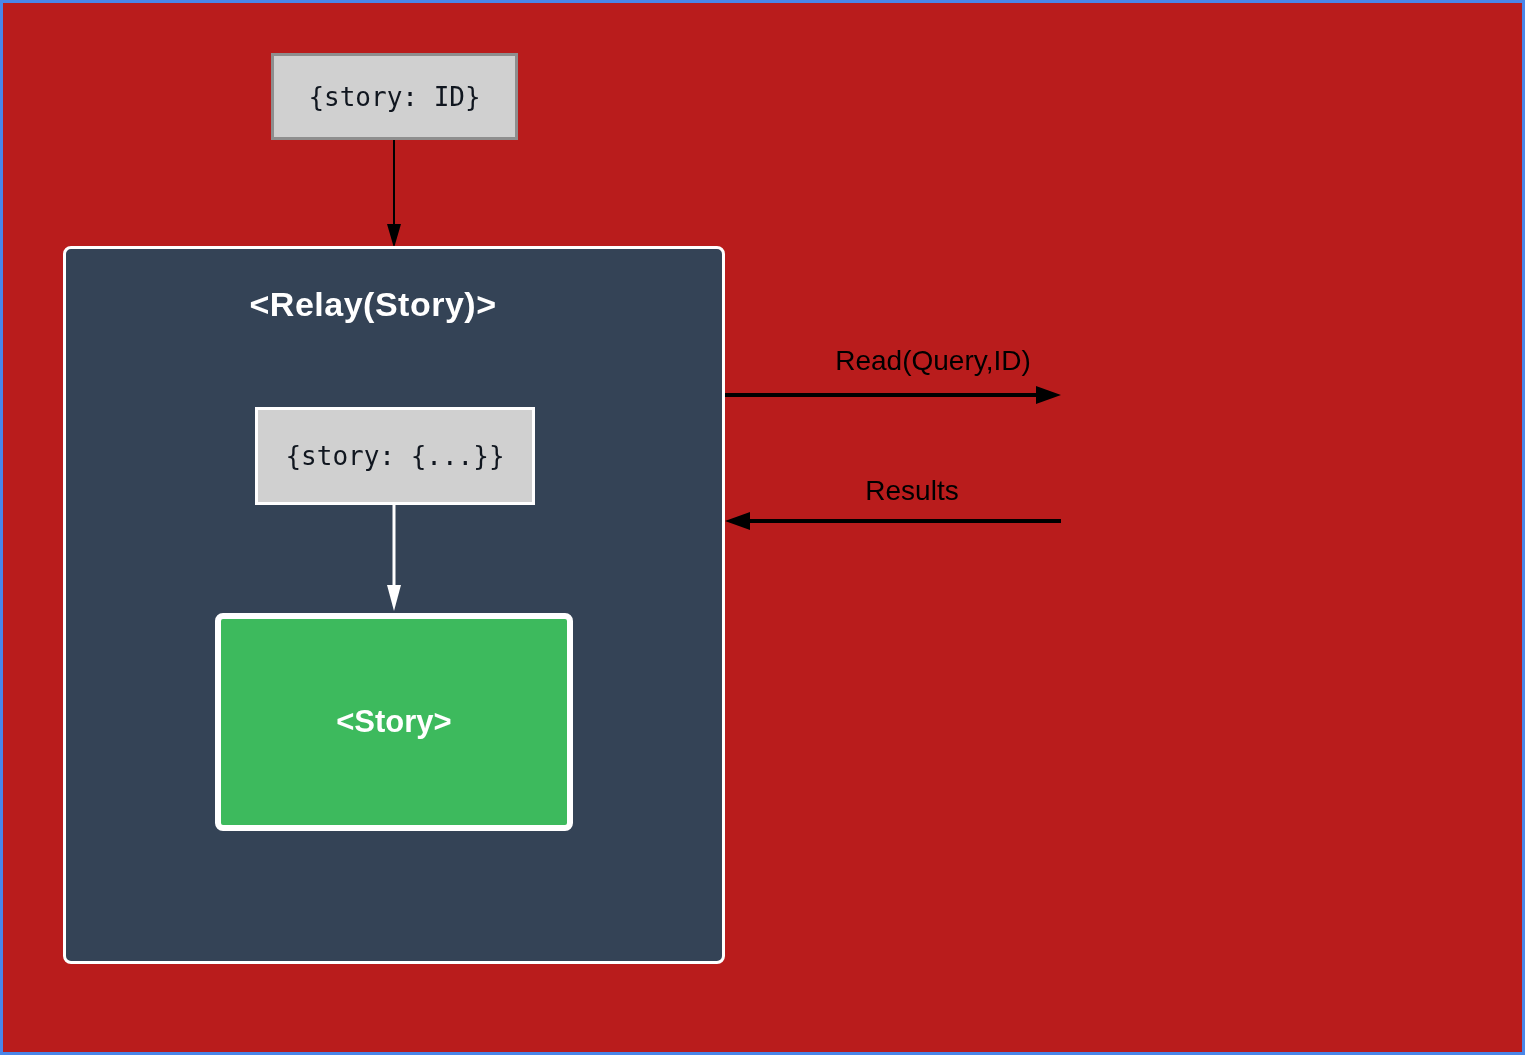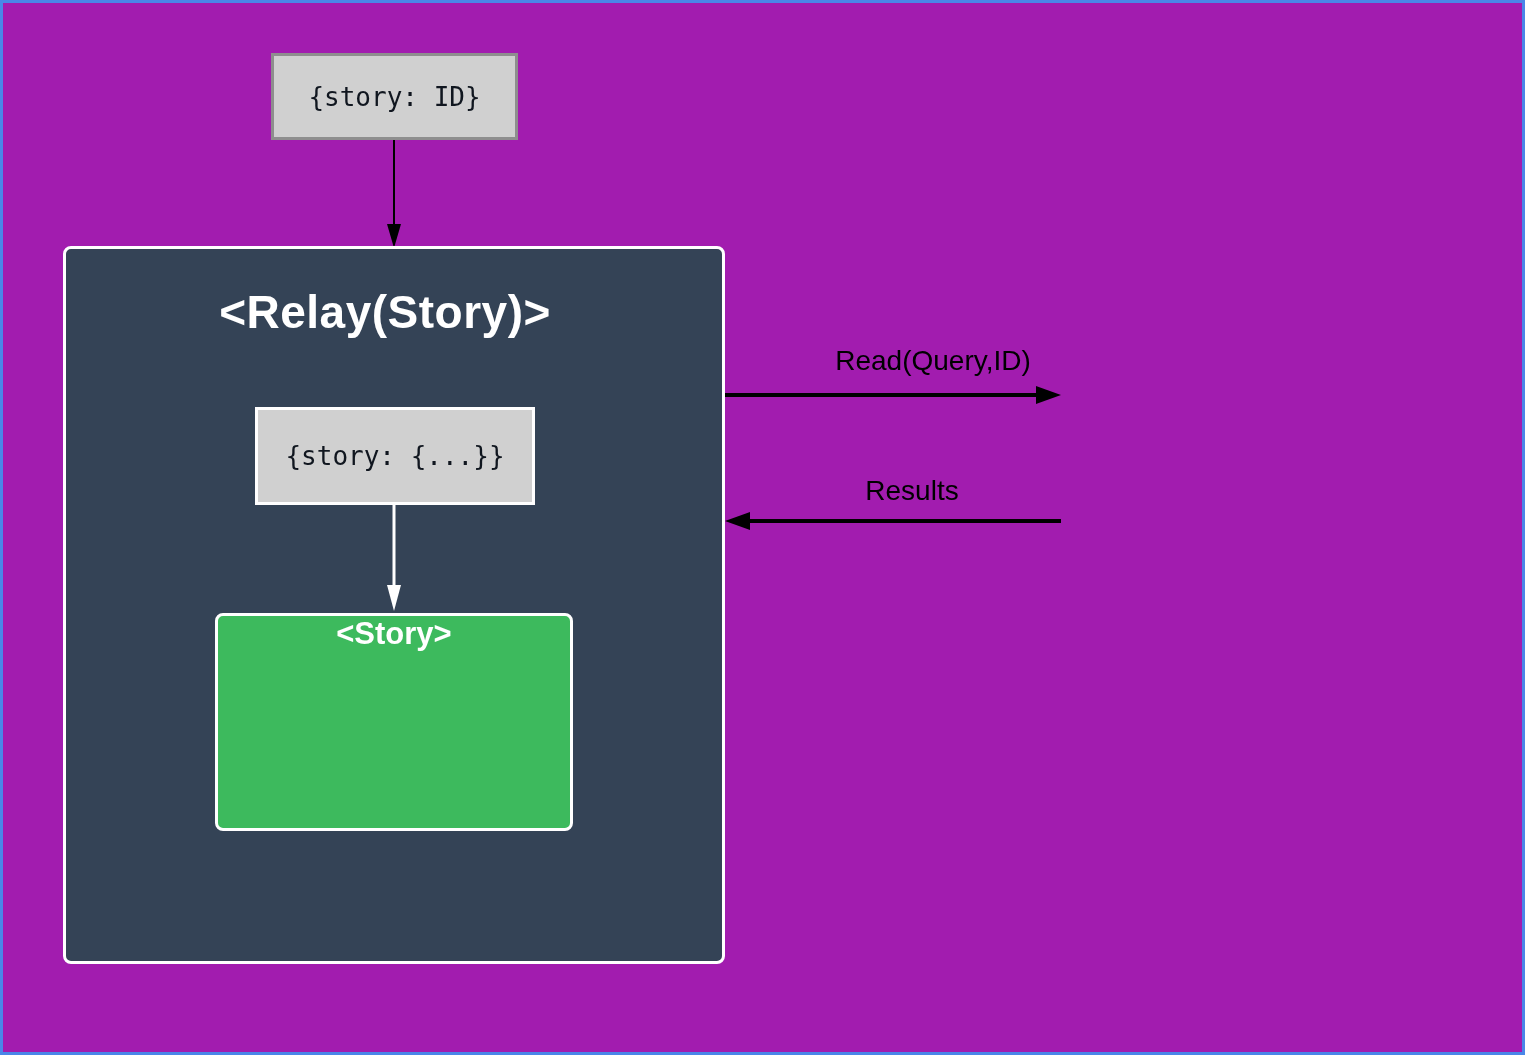--- a/index.html
+++ b/index.html
@@ -4,21 +4,21 @@
 <style>
   html, body {
     margin: 0;
     padding: 0;
     font-family: "Liberation Sans", sans-serif;
   }
   .canvas {
     position: relative;
     width: 1525px;
     height: 1055px;
-    background: #a21caf;
+    background: #b91c1c;
     border: 3px solid #4a86e8;
     box-sizing: border-box;
     overflow: hidden;
   }
   .abs { position: absolute; }
 
   
   .code-box {
     background: #d0d0d0;
     display: flex;
@@ -40,36 +40,37 @@
 
   
   .relay-container {
     left: 60px; top: 243px; width: 662px; height: 718px;
     background: #344356;
     border: 3px solid #ffffff;
     border-radius: 8px;
     box-sizing: border-box;
   }
   .relay-title {
-    left: 60px; top: 282px; width: 644px;
+    left: 48px; top: 282px; width: 644px;
     text-align: center;
     color: #ffffff;
-    font-size: 46px;
+    font-size: 34px;
     font-weight: bold;
     letter-spacing: 0.5px;
   }
 
   
   .story-box {
     left: 212px; top: 610px; width: 358px; height: 218px;
     background: #3dba5d;
-    border: 3px solid #ffffff;
+    border: 6px solid #ffffff;
     border-radius: 8px;
     box-sizing: border-box;
     display: flex;
+    align-items: center;
     justify-content: center;
     color: #ffffff;
     font-size: 31px;
     font-weight: bold;
   }
 
   
   .store-box {
     left: 1062px; top: 248px; width: 351px; height: 412px;
     background: #f75b1e;

